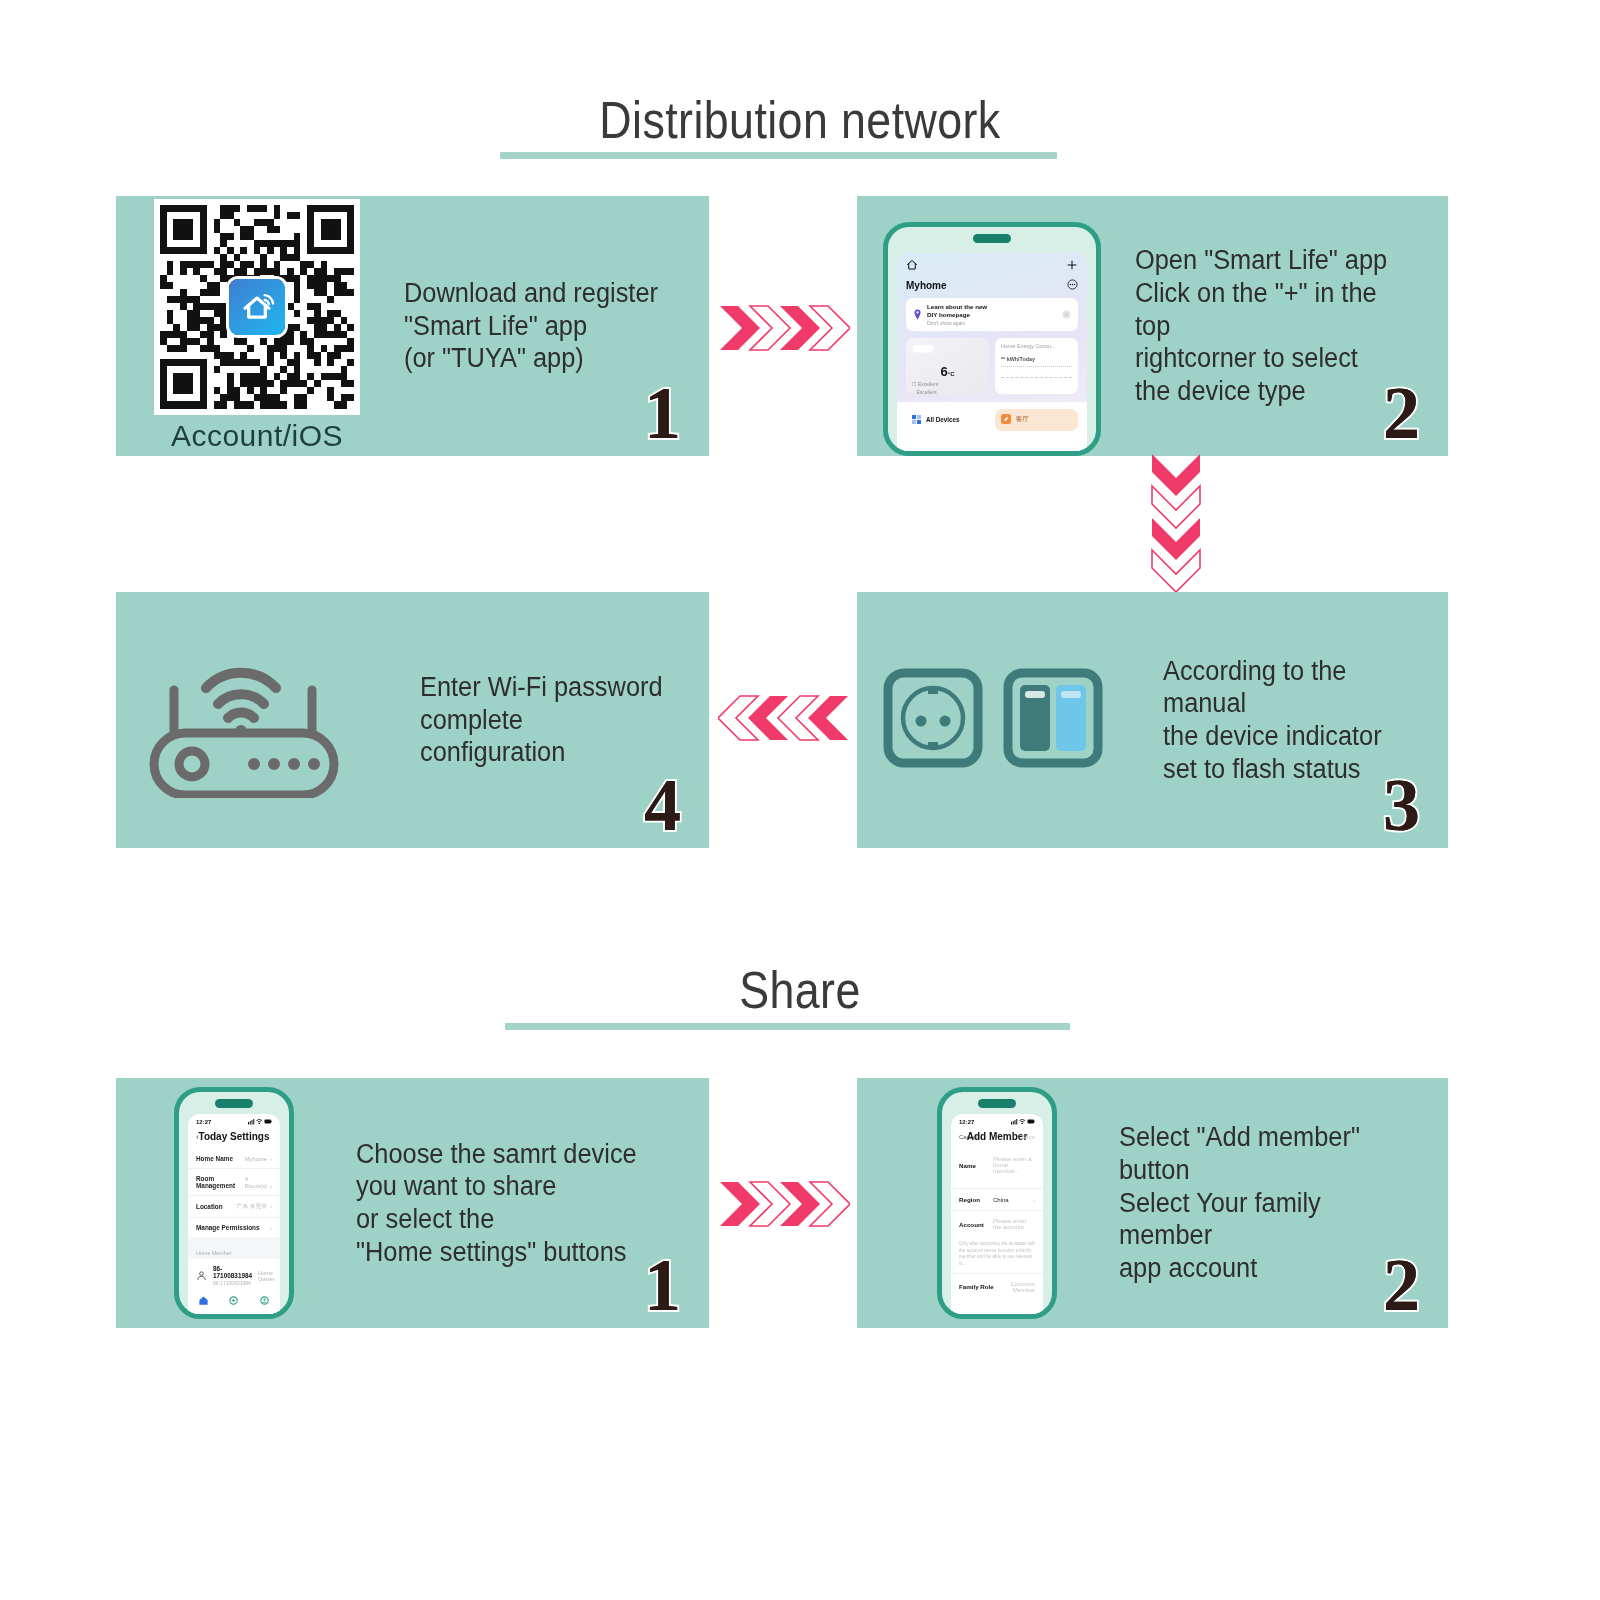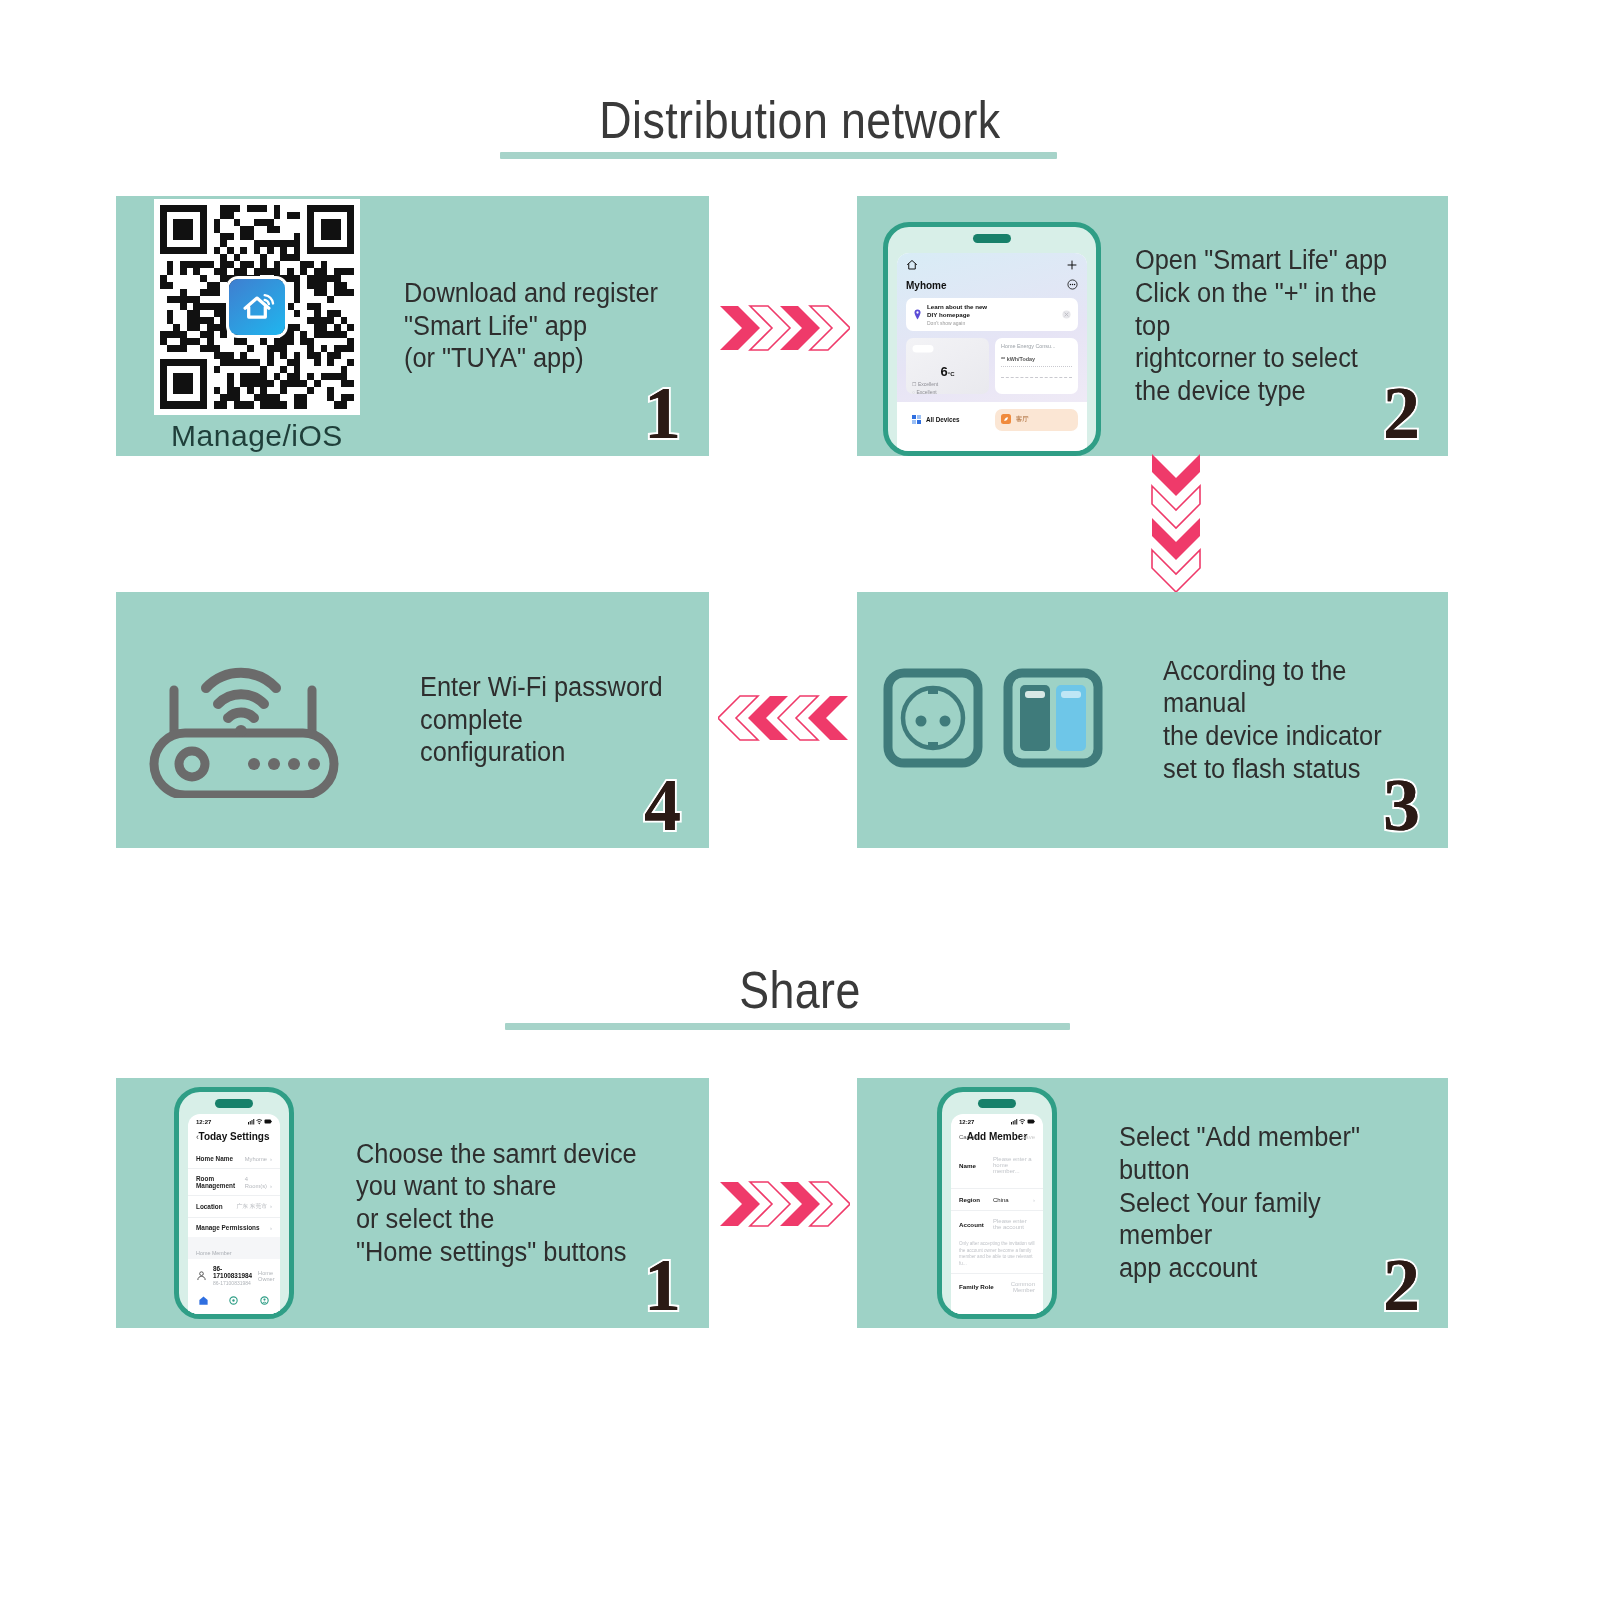--- a/index.html
+++ b/index.html
@@ -1068,21 +1068,21 @@
             <i style="background: transparent;"></i>
           <div class="qr-logo">
             <svg viewBox="0 0 64 64" width="38" height="38" aria-hidden="true">
               <path d="M12 34 L32 17 L52 34" fill="none" stroke="#fff" stroke-width="5.5" stroke-linecap="round" stroke-linejoin="round"></path>
               <path d="M18 32 V49 H46 V32" fill="none" stroke="#fff" stroke-width="5.5" stroke-linecap="round" stroke-linejoin="round"></path>
               <path d="M45 20 a9 9 0 0 1 7 7" fill="none" stroke="#fff" stroke-width="4" stroke-linecap="round"></path>
               <path d="M45 12 a17 17 0 0 1 14 14" fill="none" stroke="#fff" stroke-width="4" stroke-linecap="round"></path>
             </svg>
           </div>
         </div>
-        <div class="qr-caption">Manage/iOS</div>
+        <div class="qr-caption">Account/iOS</div>
       </div>
     </div>
     <div class="card-text" style="margin-left:44px;">Download and register
 "Smart Life" app
  (or "TUYA" app)</div>
     <div class="badge">1</div>
   </div>
 
   <div class="arrows-h" style="left:718px;top:300px;">
     <svg width="132" height="56" viewBox="0 0 132 56" aria-hidden="true">

